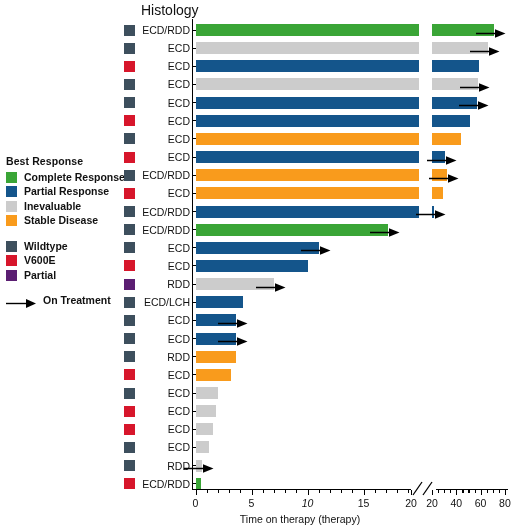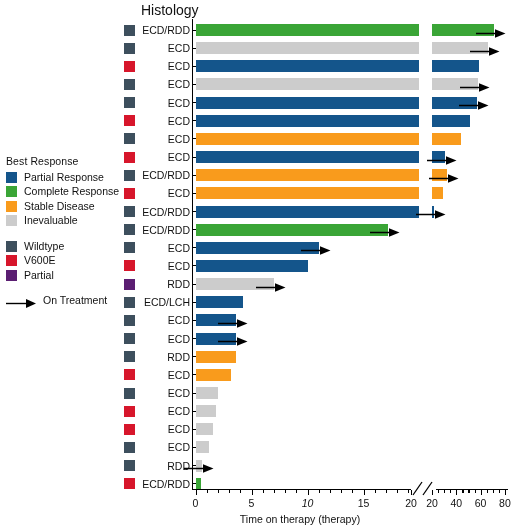--- a/index.html
+++ b/index.html
@@ -7,21 +7,21 @@
     width:520px;height:528px;
     background:#ffffff;
     font-family:"Liberation Sans", sans-serif;
     color:#111111;
     overflow:hidden;
     position:relative;
   }
   #plot{position:absolute;left:0;top:0;width:520px;height:528px;}
 
   
-  .legend{position:absolute;left:6px;top:155px;width:130px;}
+  .legend{position:absolute;left:6px;top:155px;width:130px;font-weight:bold;}
   .legend-title{font-size:10.5px;color:#111;margin-bottom:3px;letter-spacing:.1px;}
   .legend-row{display:flex;align-items:center;height:14.5px;}
   .swatch{width:11px;height:11px;flex:0 0 11px;margin-right:7px;}
   .legend-label{font-size:10.5px;color:#111;line-height:11px;white-space:nowrap;}
   .legend-gap{height:11px;}
   .legend-arrow-row{display:flex;align-items:center;height:16px;margin-top:10px;}
   .legend-arrow{width:30px;height:11px;flex:0 0 30px;margin-right:7px;}
 
   
   .rowlabel{
@@ -56,34 +56,34 @@
 <body>
 
 <div id="plot"></div>
 
 <div class="histology-head" style="left:141px;top:4px;">Histology</div>
 
 <div class="legend">
   <div class="legend-title">Best Response</div>
   <div id="legend-response">
       <div class="legend-row">
+        <span class="swatch" style="background: rgb(58, 165, 54);"></span>
+        <span class="legend-label">Complete Response</span>
+      </div>
+      <div class="legend-row">
         <span class="swatch" style="background: rgb(20, 85, 139);"></span>
         <span class="legend-label">Partial Response</span>
       </div>
       <div class="legend-row">
-        <span class="swatch" style="background: rgb(58, 165, 54);"></span>
-        <span class="legend-label">Complete Response</span>
+        <span class="swatch" style="background: rgb(204, 204, 204);"></span>
+        <span class="legend-label">Inevaluable</span>
       </div>
       <div class="legend-row">
         <span class="swatch" style="background: rgb(249, 155, 28);"></span>
         <span class="legend-label">Stable Disease</span>
-      </div>
-      <div class="legend-row">
-        <span class="swatch" style="background: rgb(204, 204, 204);"></span>
-        <span class="legend-label">Inevaluable</span>
       </div>
     </div>
   <div class="legend-gap"></div>
   <div id="legend-genotype">
       <div class="legend-row">
         <span class="swatch" style="background: rgb(61, 79, 93);"></span>
         <span class="legend-label">Wildtype</span>
       </div>
       <div class="legend-row">
         <span class="swatch" style="background: rgb(215, 22, 43);"></span>

